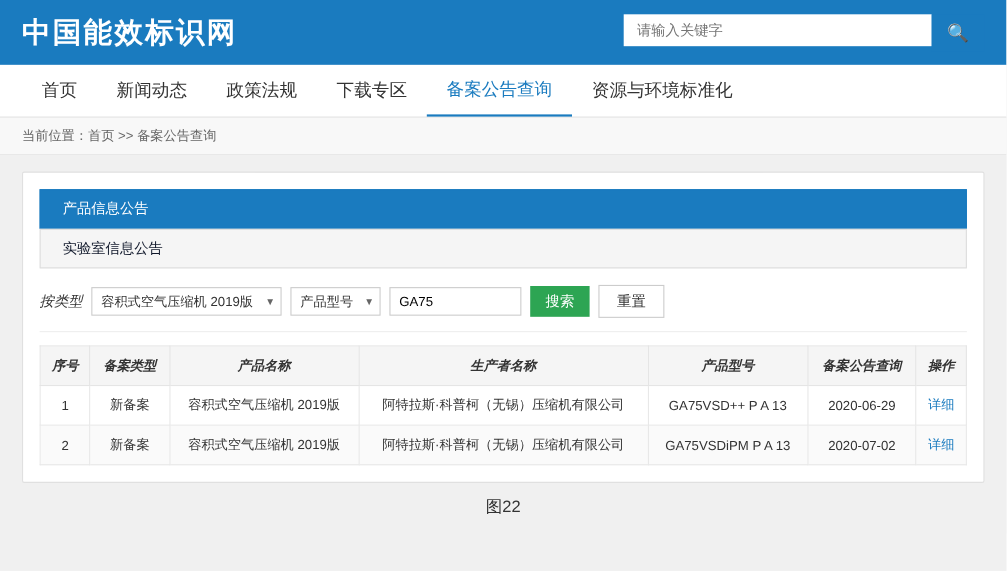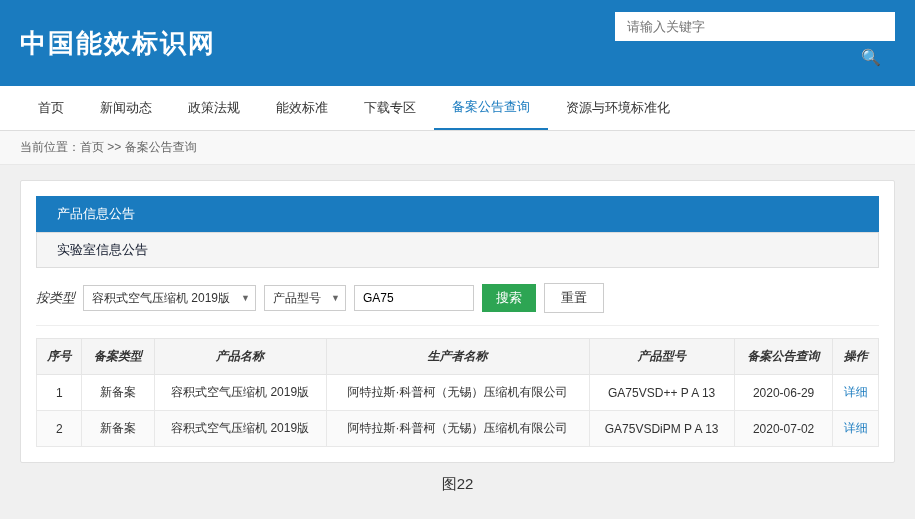--- a/index.html
+++ b/index.html
@@ -14,23 +14,22 @@
       justify-content: space-between;
     }
     .site-title {
       color: #fff;
       font-size: 26px;
       font-weight: bold;
       letter-spacing: 2px;
     }
     .search-bar {
       display: flex;
-      align-items: flex-end;
+      align-items: flex-start;
       gap: 0;
-      flex-direction: column;
     }
     .search-input {
       width: 280px;
       padding: 7px 12px;
       border: none;
       outline: none;
       font-size: 13px;
       color: #999;
     }
     .search-btn {
@@ -46,21 +45,21 @@
     .nav {
       background: #fff;
       border-bottom: 1px solid #ddd;
       padding: 0 20px;
       display: flex;
       align-items: center;
       gap: 0;
     }
     .nav-item {
       padding: 12px 18px;
-      font-size: 13px;
+      font-size: 16px;
       color: #333;
       cursor: pointer;
       white-space: nowrap;
     }
     .nav-item.active {
       color: #1a7bbf;
       border-bottom: 2px solid #1a7bbf;
     }
 
     
@@ -218,21 +217,20 @@
   <div class="search-bar">
     <input class="search-input" type="text" placeholder="请输入关键字" style="">
     <button class="search-btn">🔍</button>
   </div>
 </div>
 
 <nav class="nav">
   <div class="nav-item">首页</div>
   <div class="nav-item">新闻动态</div>
   <div class="nav-item">政策法规</div>
-  <div class="nav-item">能效标准</div>
   <div class="nav-item">下载专区</div>
   <div class="nav-item active">备案公告查询</div>
   <div class="nav-item">资源与环境标准化</div>
 </nav>
 
 <div class="breadcrumb">当前位置：首页 &gt;&gt; 备案公告查询</div>
 
 <div class="main">
   <div class="content-box">
 

